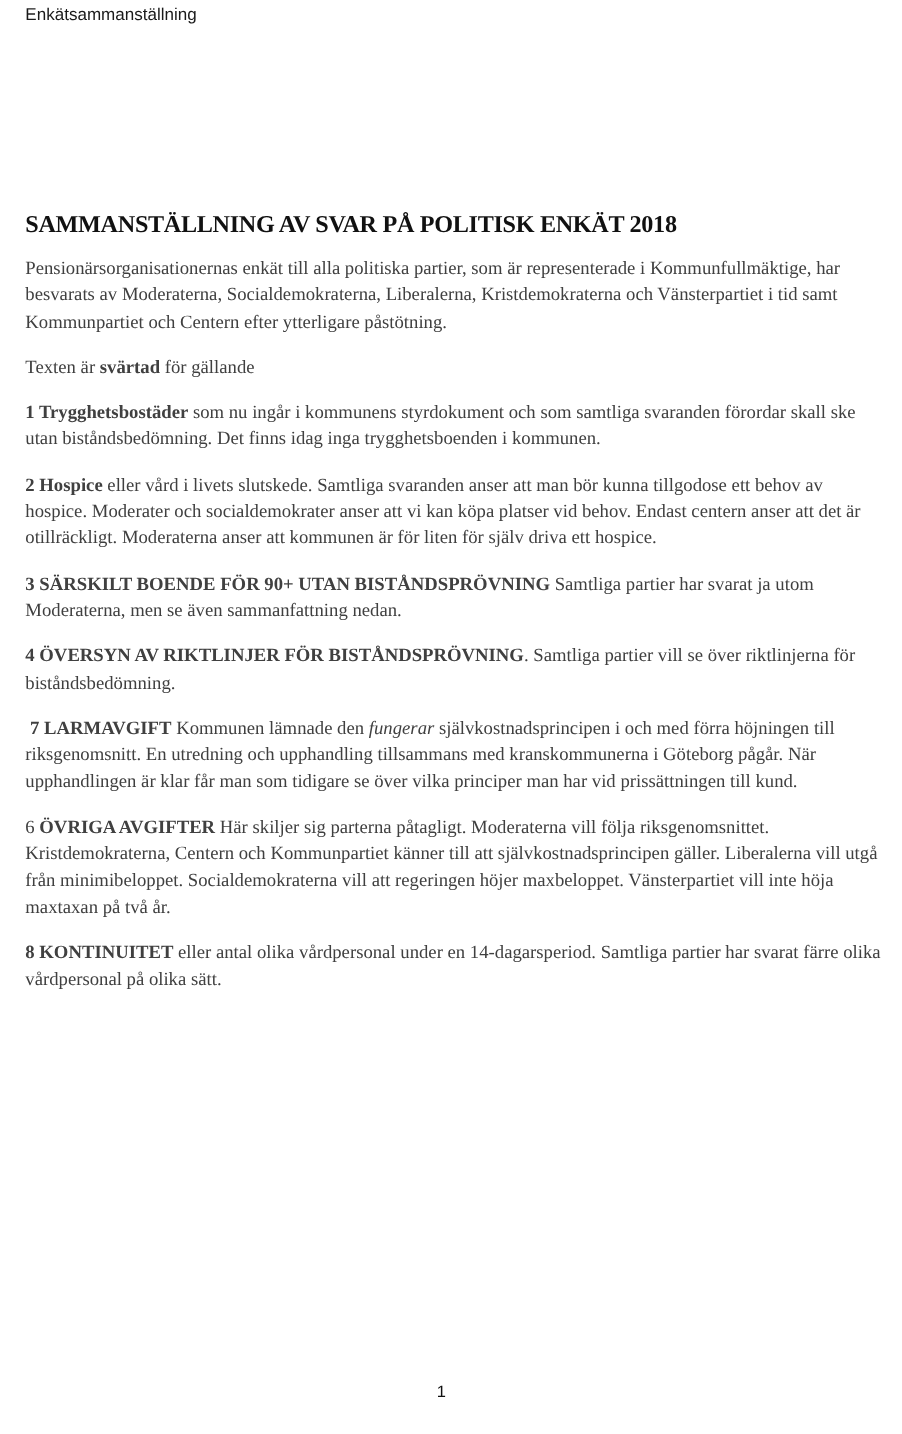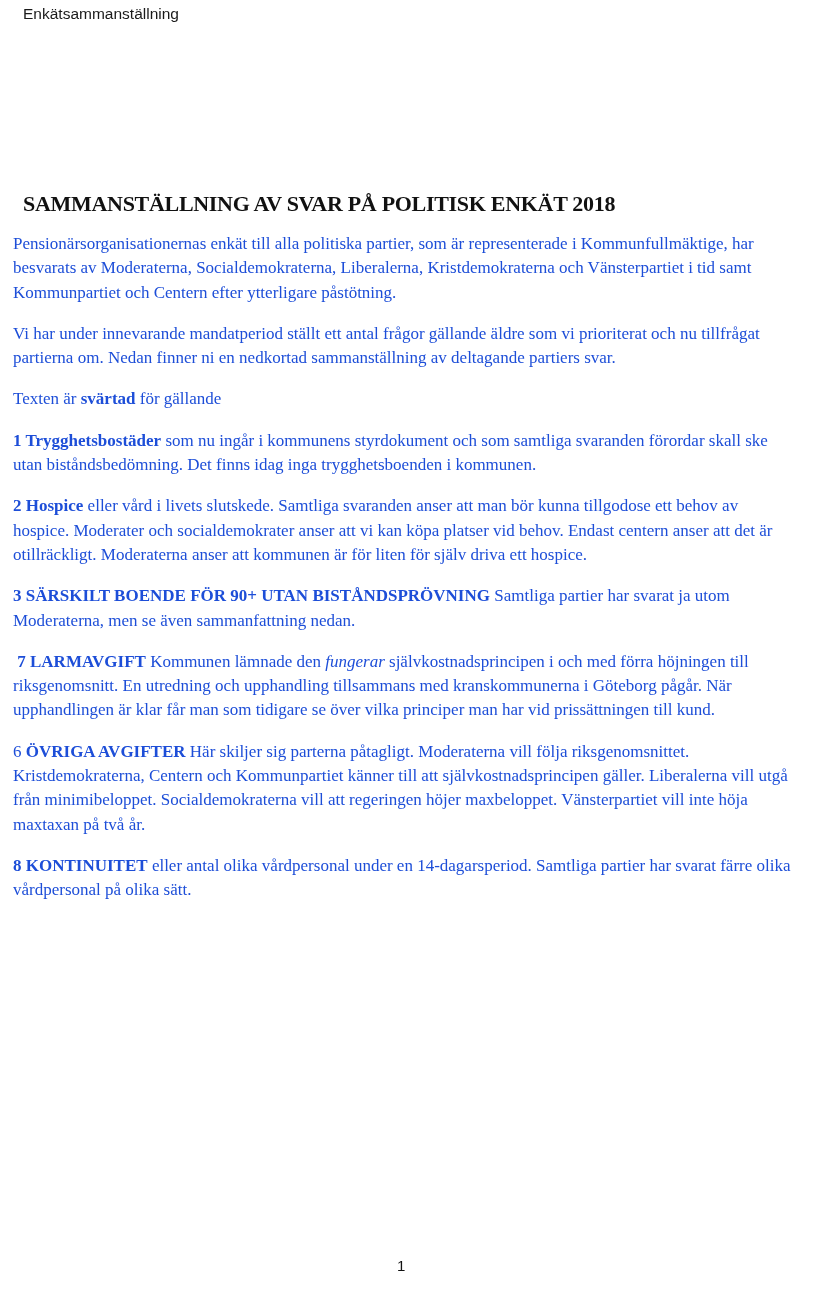--- a/index.html
+++ b/index.html
@@ -13,51 +13,51 @@
     position: absolute; left: 23px; top: 64px; width: 770px;
     font-family: "Liberation Serif", serif; font-weight: bold; font-size: 23px; line-height: 32px;
     margin: 0; letter-spacing: -0.3px; color: #111;
   }
   .section-heading {
     position: absolute; left: 23px; top: 191px;
     font-family: "Liberation Serif", serif; font-weight: bold; font-size: 22px; margin: 0;
     letter-spacing: -0.3px;
   }
   .body {
-    position: absolute; left: 13px; top: 232px; width: 785px;
-    font-family: "Liberation Serif", serif; font-size: 17px; line-height: 24.3px; color: #1d4ed8;
+    position: absolute; left: 23px; top: 232px; width: 785px;
+    font-family: "Liberation Serif", serif; font-size: 17px; line-height: 24.3px; color: #404040;
   }
   .body p { margin: 0 0 17px 0; }
   .body b { font-weight: bold; }
   .body i { font-style: italic; }
   .page-number {
     position: absolute; left: 397px; top: 1257px;
     font-family: "Liberation Sans", sans-serif; font-size: 15px;
   }
 </style>
 </head>
 <body>
 
 <div class="page">
   <div class="running-header">Enkätsammanställning</div>
 
 
   <h2 class="section-heading">SAMMANSTÄLLNING AV SVAR PÅ POLITISK ENKÄT 2018</h2>
 
   <div class="body">
     <p>Pensionärsorganisationernas enkät till alla politiska partier, som är representerade i Kommunfullmäktige, har besvarats av Moderaterna, Socialdemokraterna, Liberalerna, Kristdemokraterna och Vänsterpartiet i tid samt Kommunpartiet och Centern efter ytterligare påstötning.</p>
-    <p>Vi har under innevarande mandatperiod ställt ett antal frågor gällande äldre som vi prioriterat och nu tillfrågat partierna om. Nedan finner ni en nedkortad sammanställning av deltagande partiers svar.</p>
     <p><span>Texten är </span><b>svärtad</b><span> för gällande</span></p>
 
     <p><span></span><b>1 Trygghetsbostäder</b><span> som nu ingår i kommunens styrdokument och som samtliga svaranden förordar skall ske utan biståndsbedömning. Det finns idag inga trygghetsboenden i kommunen.</span></p>
 
     <p><span></span><b>2 Hospice</b><span> eller vård i livets slutskede. Samtliga svaranden anser att man bör kunna tillgodose ett behov av hospice. Moderater och socialdemokrater anser att vi kan köpa platser vid behov. Endast centern anser att det är otillräckligt. Moderaterna anser att kommunen är för liten för själv driva ett hospice.</span></p>
 
     <p><span></span><b>3 SÄRSKILT BOENDE FÖR 90+ UTAN BISTÅNDSPRÖVNING</b><span> Samtliga partier har svarat ja utom Moderaterna, men se även sammanfattning nedan.</span></p>
 
+    <p><span></span><b>4 ÖVERSYN AV RIKTLINJER FÖR BISTÅNDSPRÖVNING</b><span>.  Samtliga partier vill se över riktlinjerna för biståndsbedömning.</span></p>
 
     <p style="white-space: pre-wrap;"><span> </span><b>7 LARMAVGIFT</b><span> Kommunen lämnade den </span><i>fungerar</i><span> självkostnadsprincipen i och med förra höjningen till riksgenomsnitt. En utredning och upphandling tillsammans med kranskommunerna i Göteborg pågår. När upphandlingen är klar får man som tidigare se över vilka principer man har vid prissättningen till kund.</span></p>
 
     <p><span>6 </span><b>ÖVRIGA AVGIFTER</b><span> Här skiljer sig parterna påtagligt. Moderaterna vill följa riksgenomsnittet. Kristdemokraterna, Centern och Kommunpartiet känner till att självkostnadsprincipen gäller. Liberalerna vill utgå från minimibeloppet.  Socialdemokraterna vill att regeringen höjer maxbeloppet. Vänsterpartiet vill inte höja maxtaxan på två år.</span></p>
 
 
     <p><span></span><b>8 KONTINUITET</b><span> eller antal olika vårdpersonal under en 14-dagarsperiod. Samtliga partier har svarat färre olika vårdpersonal på olika sätt.</span></p>
   </div>
 
   <div class="page-number">1</div>

